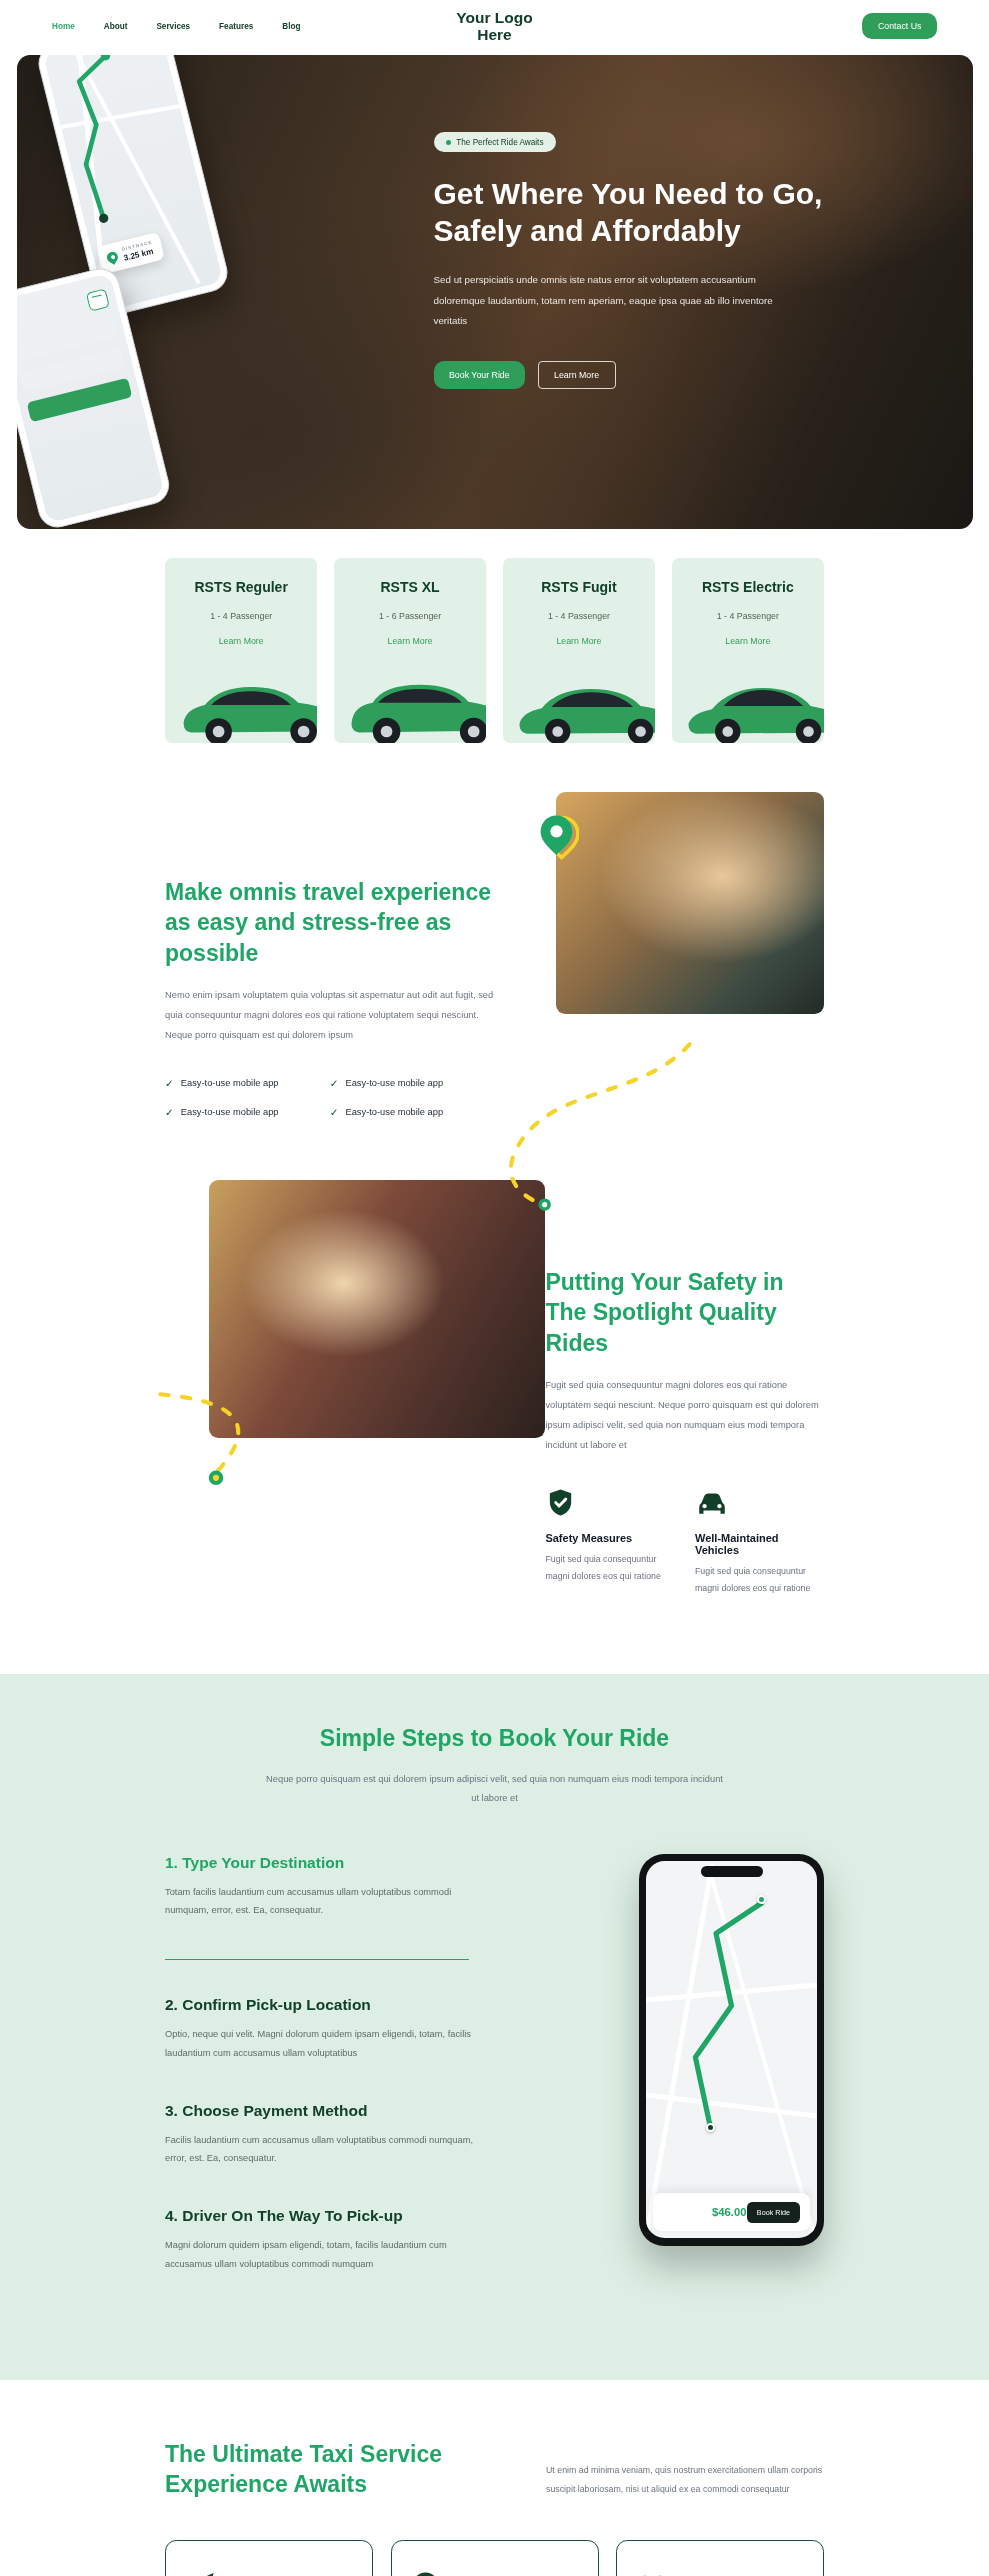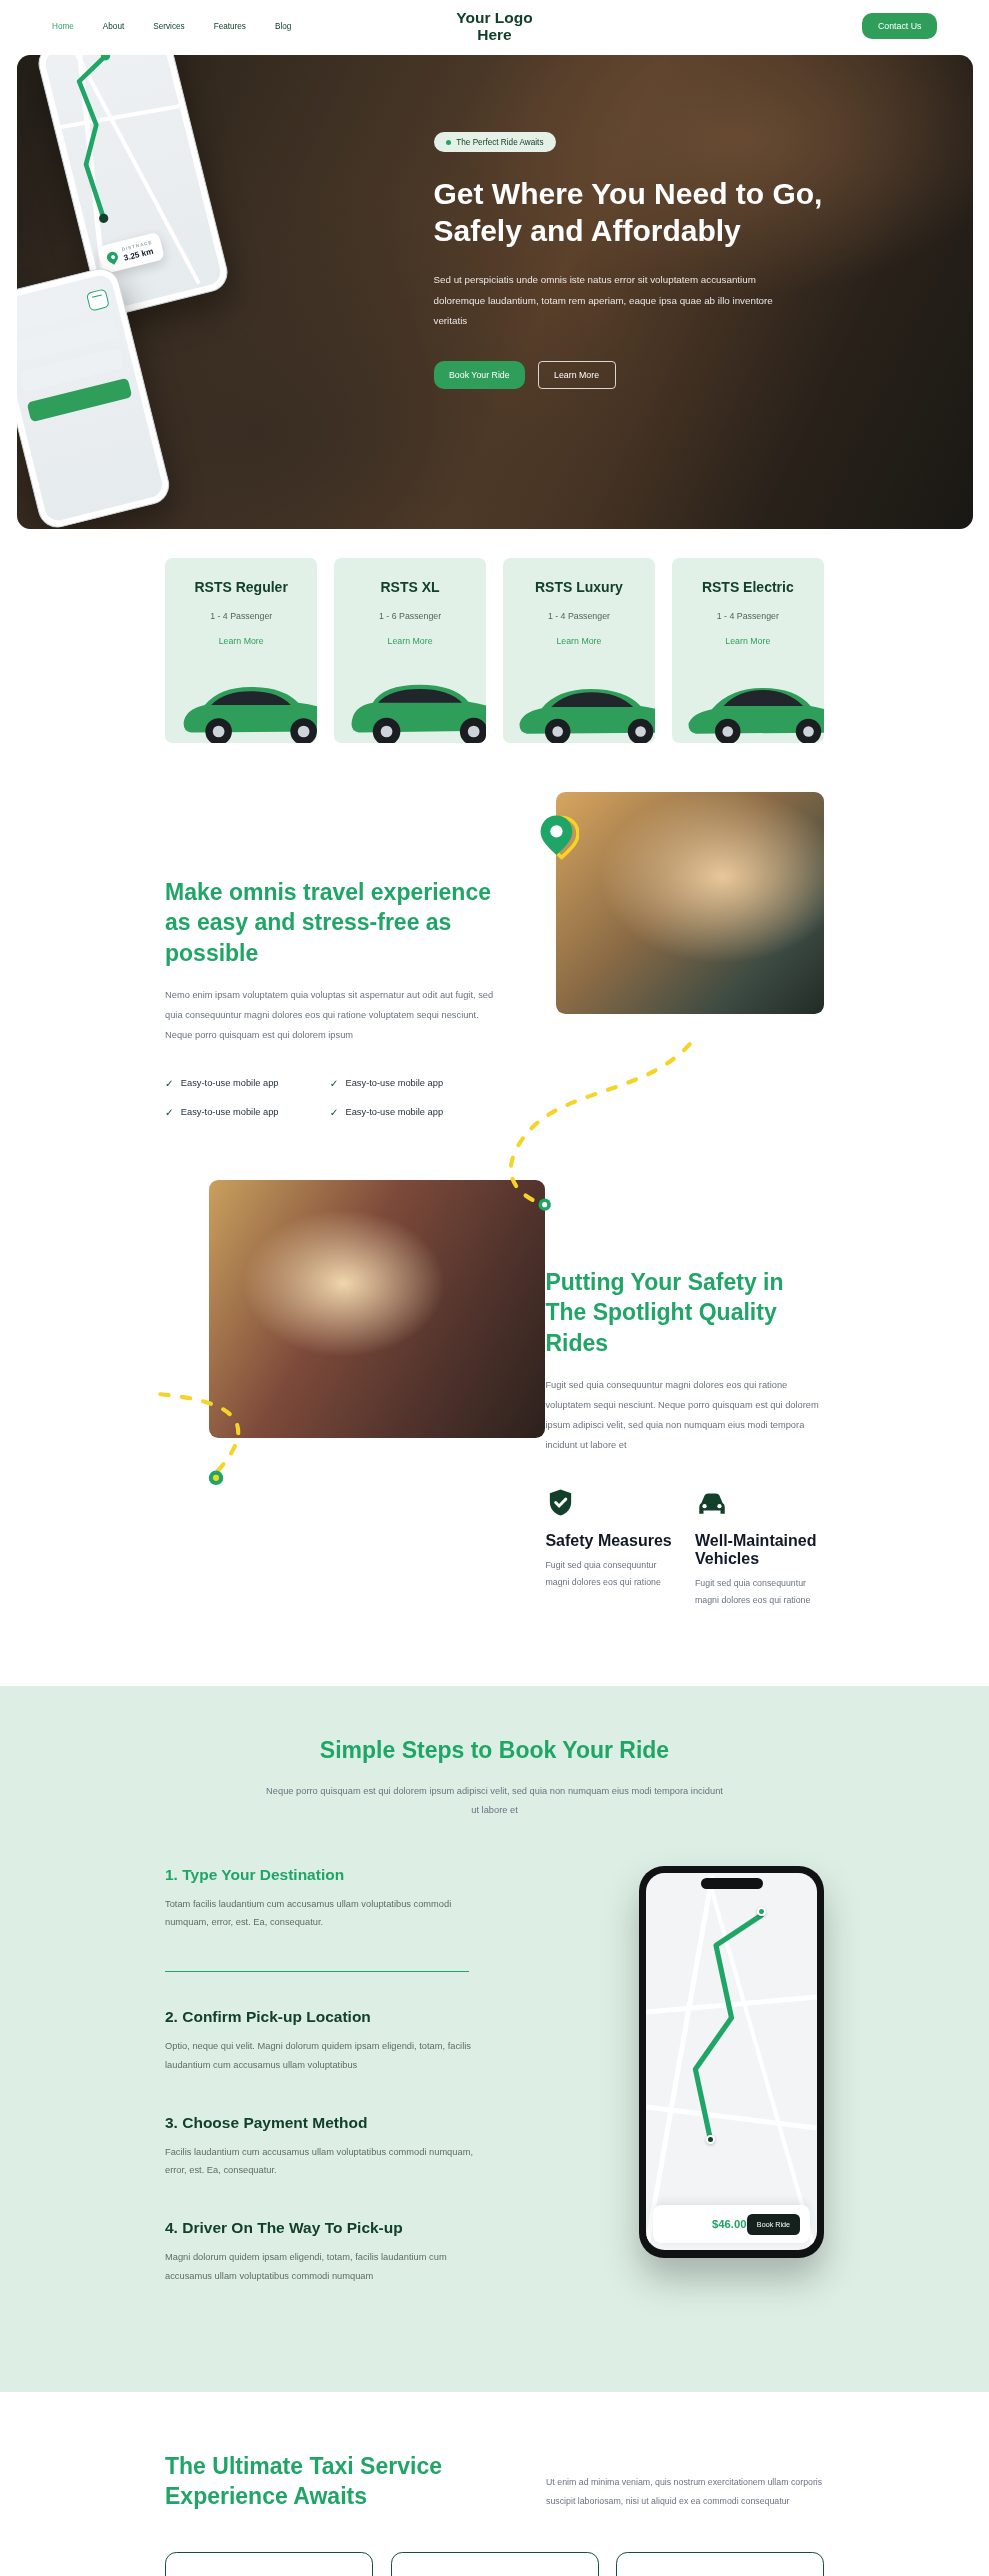--- a/index.html
+++ b/index.html
@@ -2,21 +2,21 @@
 <html style="font-size:8.2px"><head>
 <meta charset="utf-8">
 <style>
   * { margin:0; padding:0; box-sizing:border-box; }
   body { width:989px; background:#ffffff; font-family:"Liberation Sans", sans-serif; color:#1f2937; }
   a { text-decoration:none; }
 
   
   .header { height:52px; display:flex; align-items:center; justify-content:space-between; padding:0 52px; position:relative; background:#fff; }
   .nav { display:flex; gap:29px; font-size:8.2px; }
-  .nav a { color:#12402a; }
+  .nav a { color:#12402a;font-weight:bold; }
   .nav a.active { color:#35a56d; }
   .logo { position:absolute; left:50%; transform:translateX(-50%); text-align:center; color:#12402a; font-size:15.5px; font-weight:bold; line-height:1.12; width:113px; }
   .btn { display:inline-block; background:#2f9e5b; color:#fff; border:none; border-radius:10px; padding:8.2px 15.5px; font-size:8.8px; cursor:pointer; font-family:inherit; }
 
   
   .hero { margin:3.1px 16.5px 0; height:474px; border-radius:13.4px; position:relative; overflow:hidden;
           background: radial-gradient(464px 258px at 75% 18%, #8a5f40 0%, rgba(138,95,64,0) 60%),
                       radial-gradient(567px 361px at 25% 80%, #4a372b 0%, rgba(74,55,43,0) 70%),
                       linear-gradient(115deg, #2b221d 0%, #5d4330 38%, #7a5236 55%, #33261f 82%, #1f1a17 100%); }
   .hero::after { content:""; position:absolute; inset:0; background:rgba(15,20,16,.28); }
@@ -64,21 +64,21 @@
   .t-img { width:268px; height:222px; border-radius:9.3px; position:relative;
            background: radial-gradient(175px 124px at 62% 38%, #e8c79a 0%, rgba(232,199,154,0) 70%),
                        linear-gradient(135deg, #d7a55f 0%, #8a6a45 45%, #3c4a42 78%, #222b26 100%); }
   .t-img2 { width:355px; height:258px; border-radius:9.3px; margin-top:62px;
             background: radial-gradient(155px 113px at 40% 40%, #f0d6ad 0%, rgba(240,214,173,0) 65%),
                         linear-gradient(120deg, #caa05e 0%, #7d4a3a 40%, #51332c 70%, #2c211d 100%); }
   .big-pin { position:absolute; left:-18.5px; top:20.6px; }
   .t-row2 { display:flex; justify-content:space-between; align-items:flex-start;margin-left:44px; }
   .s-text { width:294px; padding-top:149px; }
   .feat-grid { display:grid; grid-template-columns:1fr 1fr; gap:20.6px; margin-top:31px; }
-  .feat h4 { color:#111827; font-size:16px; font-weight:bold; margin-top:11.3px; }
+  .feat h4 { color:#111827; font-size:11px; font-weight:bold; margin-top:11.3px; }
   .feat p { color:#6b7280; font-size:8.8px; line-height:1.9; margin-top:7.2px; }
   .route-svg { position:absolute; pointer-events:none; }
 
   
   .steps-band { margin-top:77px; background:#ddefe4; padding:49px 0 67px; }
   .steps-band h2 { text-align:center; }
   .steps-sub { text-align:center; width:464px; margin:17.5px auto 0; color:#6b7280; font-size:9.3px; line-height:2; }
   .steps-grid { width:659px; margin:46px auto 0; display:flex; justify-content:space-between; }
   .steps-list { width:330px; }
   .step { margin-bottom:39px; }
@@ -182,21 +182,21 @@
     <svg class="fleet-car" viewBox="0 0 320 140">
       <path d="M16 98 q2 -34 40 -40 q20 -34 88 -34 q66 0 92 32 q56 8 70 30 l4 10 q2 14 -12 14 l-268 4 q-14 -2 -14 -16z" fill="#2f9e5b"></path>
       <path d="M66 58 q22 -26 78 -26 q56 0 80 26z" fill="#20262b"></path>
       <circle cx="82" cy="112" r="26" fill="#1a1d21"></circle>
         <circle cx="82" cy="112" r="11" fill="#cfd4da"></circle>
       <circle cx="246" cy="112" r="26" fill="#1a1d21"></circle>
         <circle cx="246" cy="112" r="11" fill="#cfd4da"></circle>
     </svg>
   </div>
   <div class="fleet-card">
-    <h3>RSTS Luxury</h3>
+    <h3>RSTS Fugit</h3>
     <div class="pass">1 - 4 Passenger</div>
     <a href="#" class="more">Learn More</a>
     <svg class="fleet-car" viewBox="0 0 320 140">
       <path d="M14 98 q4 -22 42 -30 q30 -36 92 -36 q64 0 94 32 q54 8 66 26 l4 10 q0 14 -12 14 l-272 2 q-14 -2 -14 -18z" fill="#2f9e5b"></path>
       <path d="M74 66 q26 -28 76 -28 q50 0 78 28z" fill="#20262b"></path>
       <circle cx="86" cy="112" r="24" fill="#1a1d21"></circle>
         <circle cx="86" cy="112" r="10" fill="#cfd4da"></circle>
       <circle cx="242" cy="112" r="24" fill="#1a1d21"></circle>
         <circle cx="242" cy="112" r="10" fill="#cfd4da"></circle>
     </svg>

